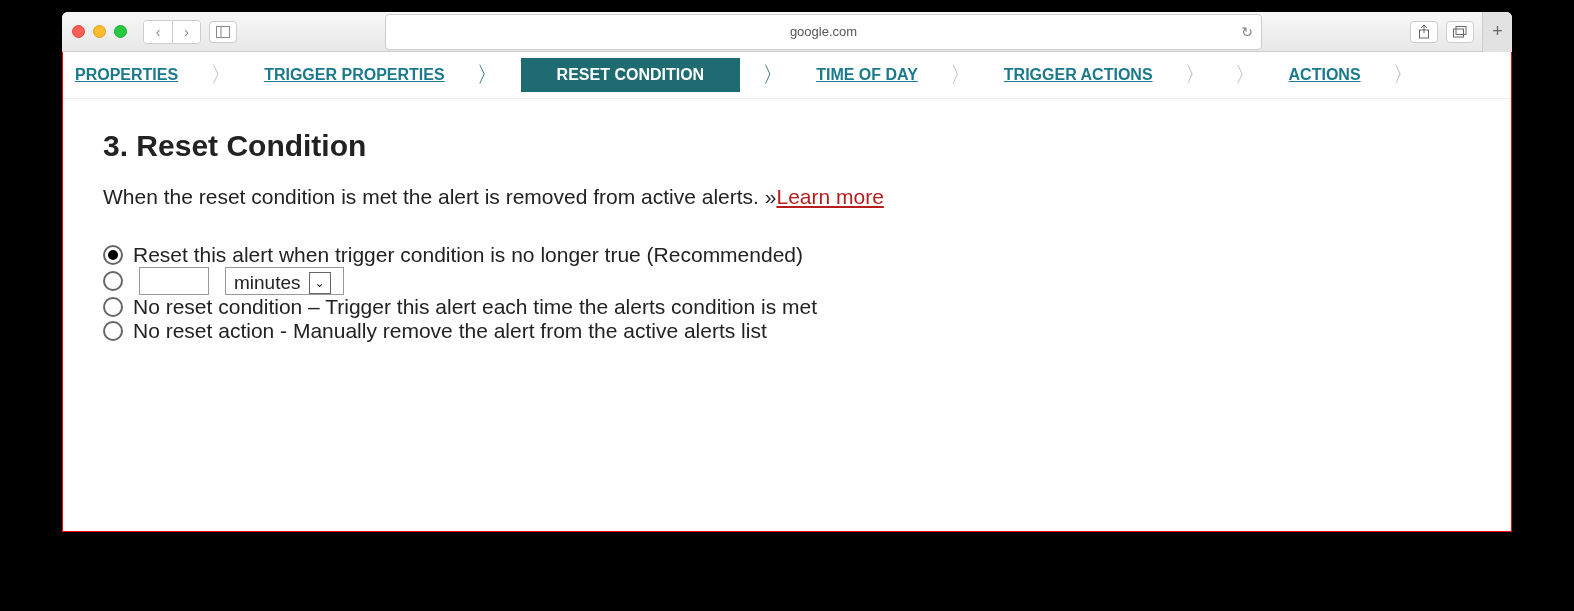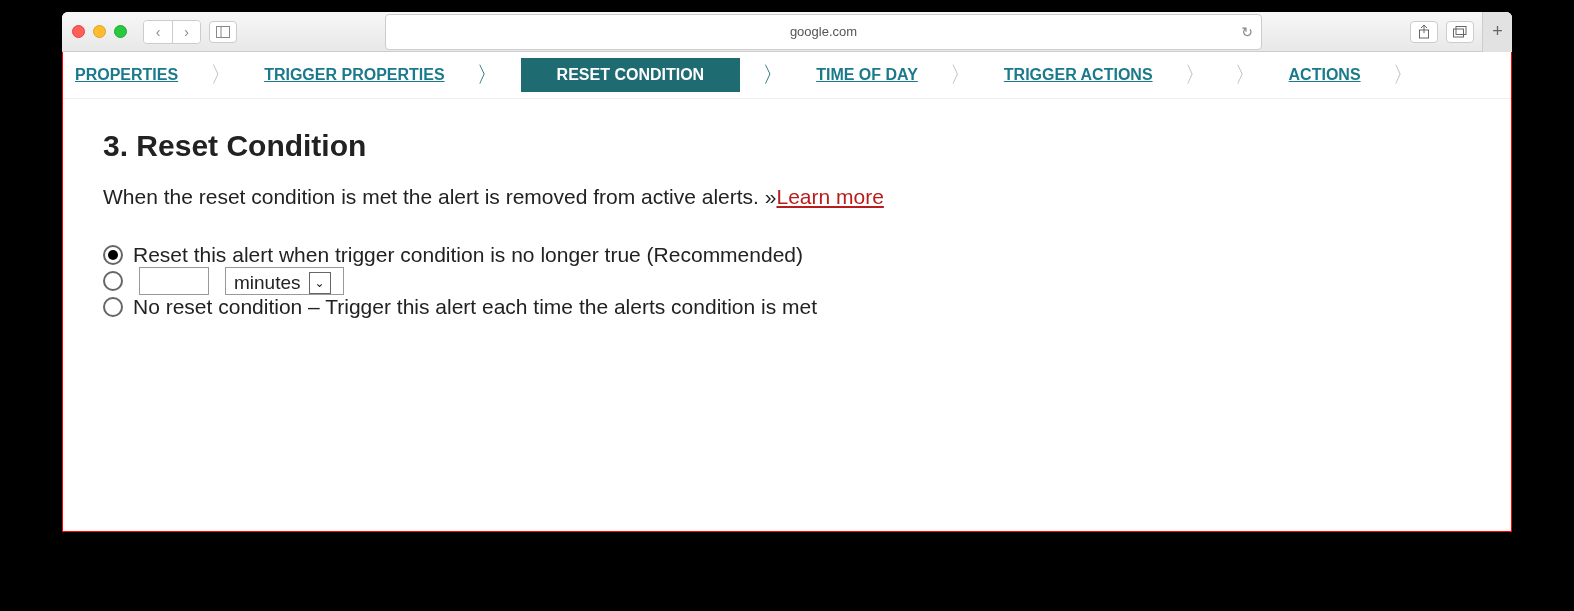--- a/index.html
+++ b/index.html
@@ -231,19 +231,23 @@
             <span>minutes</span>
             <span class="dd-arrow">⌄</span>
           </span>
         </label>
 
         <label class="opt">
           <span class="radio"></span>
           <span>No reset condition – Trigger this alert each time the alerts condition is met</span>
         </label>
 
+        <label class="opt">
+          <span class="radio"></span>
+          <span>No reset action - Manually remove the alert from the active alerts list</span>
+        </label>
 
 
       </div>
     </div>
 
   </div>
 </div>
 
 </body></html>

